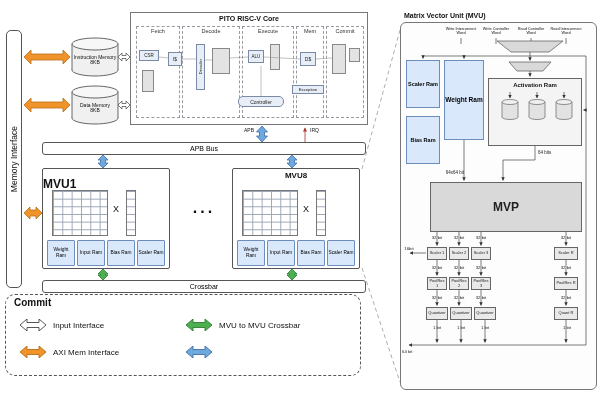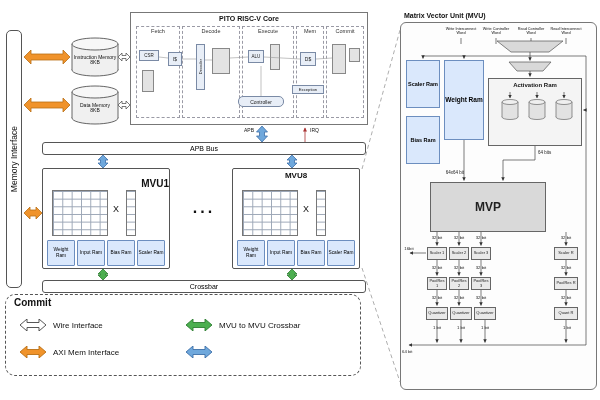--- a/index.html
+++ b/index.html
@@ -85,21 +85,21 @@
   <div class="comp" style="left:292px;top:85px;width:32px;height:9px;font-size:4.2px;">Exception</div>
 
   <div class="lbl" style="left:234px;top:128px;width:20px;height:8px;font-size:5px;text-align:right;">APB</div>
   <div class="lbl" style="left:310px;top:128px;width:20px;height:8px;font-size:5px;">IRQ</div>
 
   <div class="busbar" style="left:42px;top:142px;width:324px;height:13px;">
     <span>APB Bus</span>
   </div>
 
   <div class="box" style="left:42px;top:168px;width:128px;height:101px;border-radius:2px;">
-    <div class="lbl" style="left:0;top:9px;width:100%;text-align:right;font-size:10px;font-weight:600;">MVU1</div>
+    <div class="lbl" style="left:0;top:9px;width:100%;text-align:left;font-size:12px;font-weight:600;">MVU1</div>
   </div>
   <div class="mgrid" style="left:52px;top:190px;width:56px;height:46px;"></div>
   <div class="lbl cen" style="left:110px;top:203px;width:12px;height:14px;font-size:9px;">X</div>
   <div class="vgrid" style="left:126px;top:190px;width:10px;height:46px;"></div>
   <div class="ram" style="left:47px;top:240px;">Weight Ram</div>
   <div class="ram" style="left:77px;top:240px;">Input Ram</div>
   <div class="ram" style="left:107px;top:240px;">Bias Ram</div>
   <div class="ram" style="left:137px;top:240px;">Scaler Ram</div>
 
   <div class="lbl cen" style="left:180px;top:196px;width:48px;height:24px;font-size:16px;font-weight:bold;letter-spacing:3px;">...</div>
@@ -120,21 +120,21 @@
   </div>
 
   <div class="abs" style="left:5px;top:294px;width:356px;height:82px;border:1.2px dashed #555;border-radius:10px;background:#fff;">
   </div>
   <div class="lbl" style="left:14px;top:297px;font-size:10px;font-weight:bold;">Commit</div>
 
   <div class="litem" style="left:20px;top:318px;height:14px;">
     <svg width="26" height="12" viewBox="0 0 26 12">
       <polygon points="0,6 7,0 7,3.5 19,3.5 19,0 26,6 19,12 19,8.5 7,8.5 7,12" fill="#ffffff" stroke="#444" stroke-width="0.9"></polygon>
     </svg>
-    <span>Wire Interface</span>
+    <span>Input Interface</span>
   </div>
   <div class="litem" style="left:20px;top:345px;height:14px;">
     <svg width="26" height="12" viewBox="0 0 26 12">
       <polygon points="0,6 7,0 7,3.5 19,3.5 19,0 26,6 19,12 19,8.5 7,8.5 7,12" fill="var(--orange)" stroke="var(--orange-d)" stroke-width="0.9"></polygon>
     </svg>
     <span>AXI Mem Interface</span>
   </div>
   <div class="litem" style="left:186px;top:318px;height:14px;">
     <svg width="26" height="12" viewBox="0 0 26 12">
       <polygon points="0,6 7,0 7,3.5 19,3.5 19,0 26,6 19,12 19,8.5 7,8.5 7,12" fill="var(--green)" stroke="var(--green-d)" stroke-width="0.9"></polygon>
@@ -160,21 +160,21 @@
   <div class="bigram" style="left:444px;top:60px;width:40px;height:80px;font-size:6.5px;">Weight Ram</div>
   <div class="bigram" style="left:406px;top:116px;width:34px;height:48px;font-size:5.5px;">Bias Ram</div>
 
   <div class="abs" style="left:488px;top:78px;width:94px;height:68px;border:0.9px solid #666;background:#f4f4f4;">
     <div class="lbl" style="left:0;top:3px;width:100%;text-align:center;font-size:6px;font-weight:bold;">Activation Ram</div>
   </div>
 
   <div class="bit" style="left:538px;top:150px;width:26px;text-align:left;font-size:4.5px;">64 bits</div>
   <div class="bit" style="left:440px;top:170px;width:30px;font-size:4.5px;">64x64 bit</div>
 
-  <div class="abs cen" style="left:430px;top:182px;width:116px;height:50px;background:#d9d9d9;border:1px solid #666;">
+  <div class="abs cen" style="left:430px;top:182px;width:152px;height:50px;background:#d9d9d9;border:1px solid #666;">
     <span style="font-size:12px;font-weight:bold;color:#222;">MVP</span>
   </div>
 
   <div class="bit" style="left:427px;top:235px;width:20px;">32 bit</div>
   <div class="bit" style="left:449px;top:235px;width:20px;">32 bit</div>
   <div class="bit" style="left:471px;top:235px;width:20px;">32 bit</div>
   <div class="bit" style="left:556px;top:235px;width:20px;">32 bit</div>
 
   <div class="bit" style="left:401px;top:246px;width:16px;">16bit</div>
 

